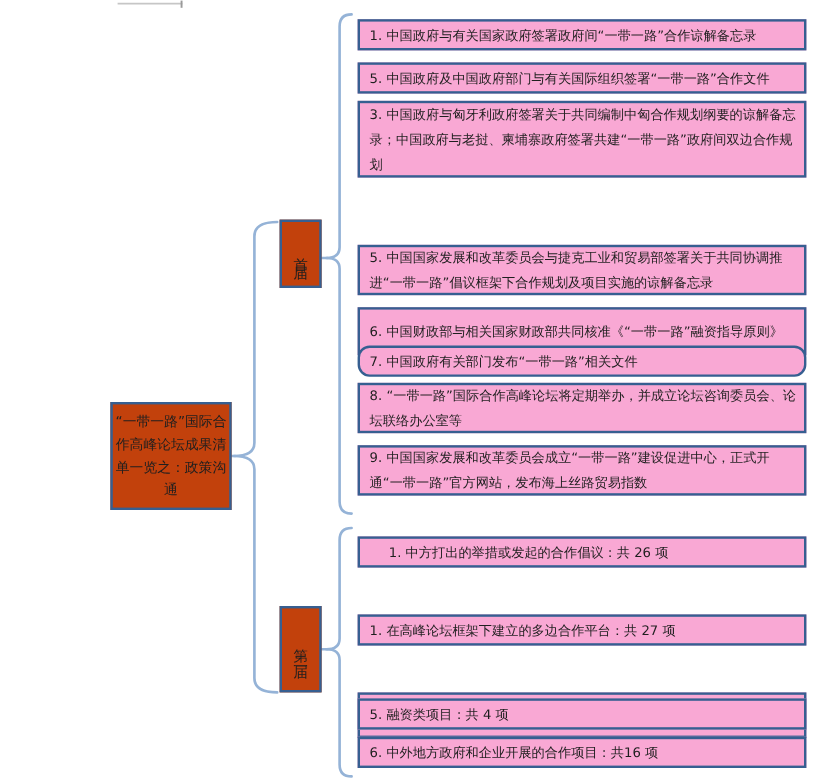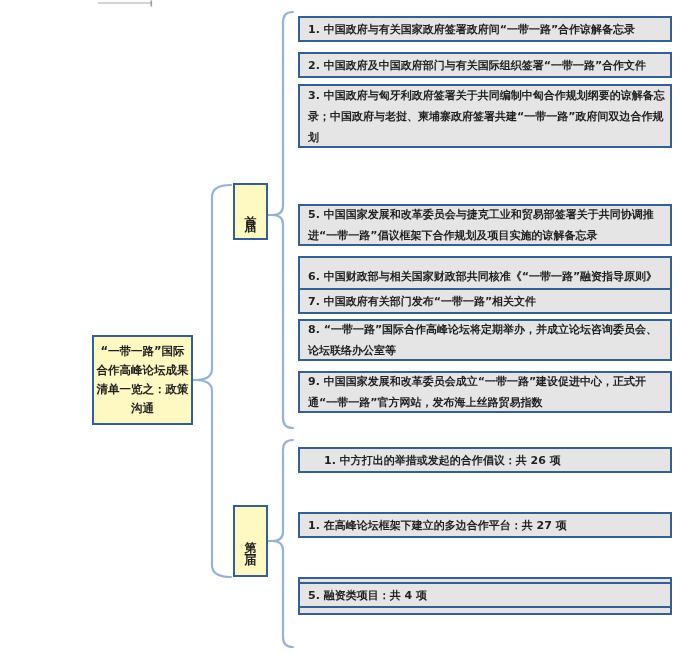--- a/index.html
+++ b/index.html
@@ -7,43 +7,43 @@
     --brace:#95b3d7;
     --text:#1f1f1f;
   }
   html,body{margin:0;padding:0;background:#ffffff;}
   #canvas{
     position:relative;width:683px;height:653px;background:#ffffff;overflow:hidden;
     font-family:"DejaVu Sans","Liberation Sans",sans-serif;
   }
   #connector-layer{position:absolute;left:0;top:0;width:683px;height:653px;pointer-events:none;}
   .box{
-    position:absolute;background:#fef9c3;border:2px solid var(--border);
-    box-sizing:border-box;color:var(--text);font-weight:bold;
+    position:absolute;background:#c2410c;border:2px solid var(--border);
+    box-sizing:border-box;color:var(--text);font-weight:normal;
   }
   #root-box{
     left:92px;top:335px;width:101px;height:90px;
     display:flex;align-items:center;justify-content:center;text-align:center;
     font-size:11.5px;line-height:19px;padding:2px;
   }
   .session-box{
     width:35px;display:flex;align-items:center;justify-content:center;
     font-size:12px;line-height:1;
   }
   .session-box span{
     writing-mode:vertical-rl;text-orientation:upright;letter-spacing:7px;
   }
   #session1-box{left:233px;top:183px;height:57px;}
   #session2-box{left:233px;top:505px;height:72px;}
   .item-box{
-    position:absolute;left:298px;width:374px;background:#e5e5e5;
+    position:absolute;left:298px;width:374px;background:#f9a8d4;
     border:2px solid var(--border);box-sizing:border-box;
     display:flex;align-items:center;
     padding:0 5px 0 8px;
-    font-weight:bold;font-size:11px;line-height:21px;color:var(--text);
+    font-weight:normal;font-size:11px;line-height:21px;color:var(--text);
   }
 </style>
 </head>
 <body>
 
 <div id="canvas">
 
   <svg id="connector-layer" viewBox="0 0 683 653" xmlns="http://www.w3.org/2000/svg">
 
     <g>
@@ -73,24 +73,25 @@
 
   <div id="session1-box" class="box session-box">
     <span>首届</span>
   </div>
 
   <div id="session2-box" class="box session-box">
     <span>第二届</span>
   </div>
 
 <div class="item-box" style="top: 16px; height: 26px;">1. 中国政府与有关国家政府签署政府间“一带一路”合作谅解备忘录</div>
-    <div class="item-box" style="top: 52px; height: 26px;">2. 中国政府及中国政府部门与有关国际组织签署“一带一路”合作文件</div>
+    <div class="item-box" style="top: 52px; height: 26px;">5. 中国政府及中国政府部门与有关国际组织签署“一带一路”合作文件</div>
     <div class="item-box" style="top: 84px; height: 64px;">3. 中国政府与匈牙利政府签署关于共同编制中匈合作规划纲要的谅解备忘录；中国政府与老挝、柬埔寨政府签署共建“一带一路”政府间双边合作规划</div>
     <div class="item-box" style="top: 204px; height: 42px;">5. 中国国家发展和改革委员会与捷克工业和贸易部签署关于共同协调推进“一带一路”倡议框架下合作规划及项目实施的谅解备忘录</div>
     <div class="item-box" style="top: 256px; height: 40px;">6. 中国财政部与相关国家财政部共同核准《“一带一路”融资指导原则》</div>
-    <div class="item-box" style="top: 288px; height: 26px;">7. 中国政府有关部门发布“一带一路”相关文件</div>
+    <div class="item-box" style="top: 288px; height: 26px; border-radius: 10px;">7. 中国政府有关部门发布“一带一路”相关文件</div>
     <div class="item-box" style="top: 319px; height: 42px;">8. “一带一路”国际合作高峰论坛将定期举办，并成立论坛咨询委员会、论坛联络办公室等</div>
     <div class="item-box" style="top: 371px; height: 42px;">9. 中国国家发展和改革委员会成立“一带一路”建设促进中心，正式开通“一带一路”官方网站，发布海上丝路贸易指数</div>
     <div class="item-box" style="top: 447px; height: 26px; padding-left: 24px;">1. 中方打出的举措或发起的合作倡议：共 26 项</div>
     <div class="item-box" style="top: 512px; height: 26px;">1. 在高峰论坛框架下建立的多边合作平台：共 27 项</div>
     <div class="item-box" style="top: 577px; height: 38px;">4. 投资类项目及项目清单：共 17 项</div>
     <div class="item-box" style="top: 582px; height: 26px;">5. 融资类项目：共 4 项</div>
+    <div class="item-box" style="top: 614px; height: 26px;">6. 中外地方政府和企业开展的合作项目：共16 项</div>
   </div>
 
 </body></html>

